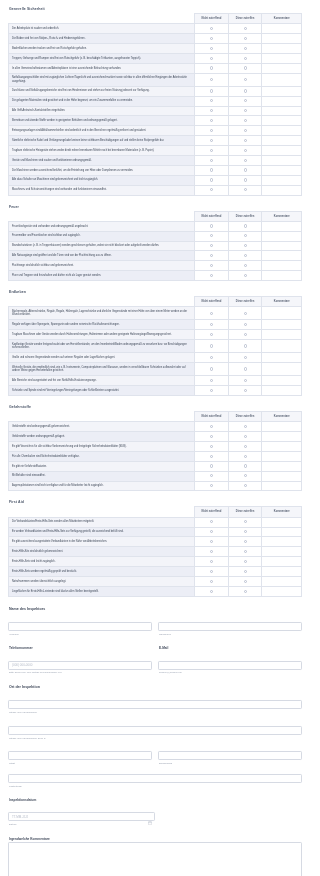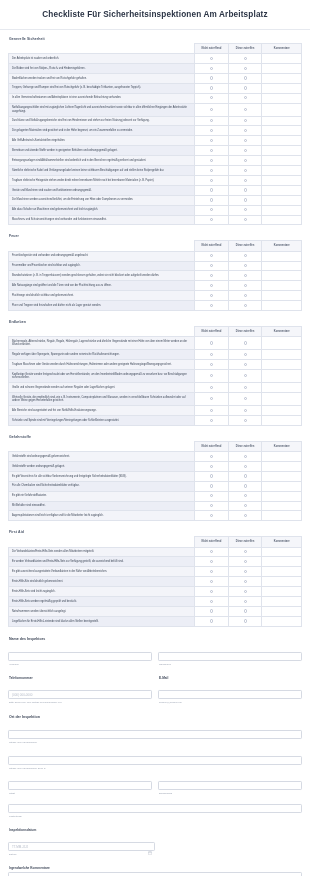--- a/index.html
+++ b/index.html
@@ -152,23 +152,20 @@
     outline: none;
     resize: none;
     font-family: inherit;
   }
 </style>
 </head>
 <body>
 
 <div class="page">
 
-  <div class="doc-header">
-    <div class="doc-title">Checkliste Für Sicherheitsinspektionen Am Arbeitsplatz</div>
-  </div>
 
   <div class="body-wrap">
 
     <div id="sections-host">
         <div class="section">
           <div class="section-title">Generelle Sicherheit</div>
           <table class="chk">
             <colgroup>
               <col class="c-item">
               <col class="c-na">

